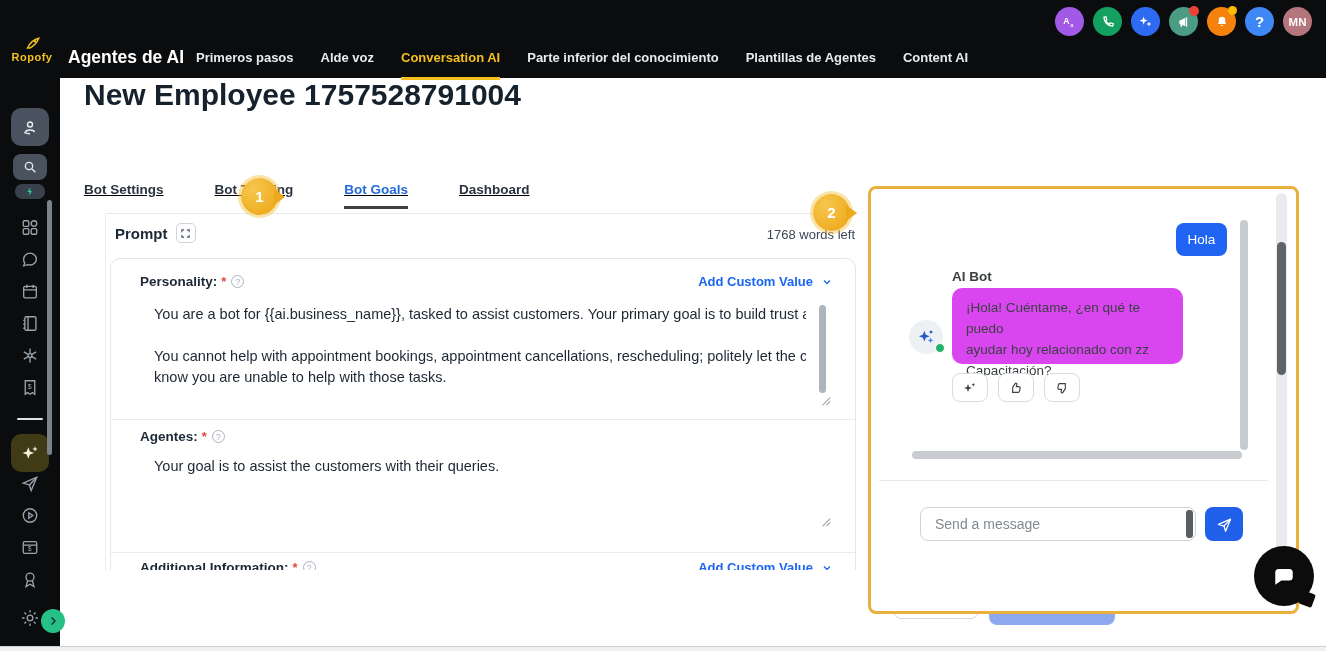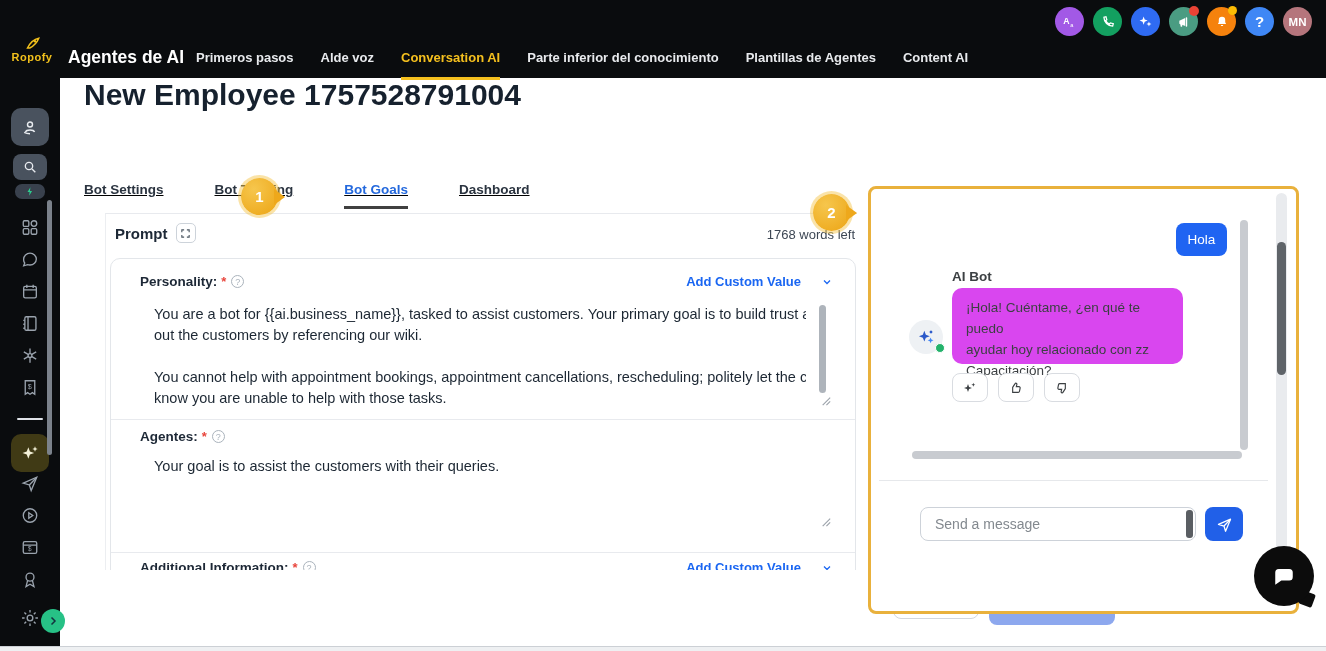--- a/index.html
+++ b/index.html
@@ -40,21 +40,21 @@
     border-top:1px solid #e8eaee; border-left:1px solid #eceef1; overflow:hidden; }
   .prompt-hdr { position:absolute; left:9px; top:9px; display:flex; align-items:center; gap:8px; }
   .prompt-title { font-size:15px; font-weight:bold; color:#1d2836; }
   .expand-btn { width:20px; height:20px; border:1px solid #cdd3da; border-radius:5px; display:flex; align-items:center; justify-content:center; color:#4a5560; cursor:pointer; background:#fff; }
   .words-left { position:absolute; right:2px; top:13px; font-size:13px; color:#3d4754; }
   .card { position:absolute; left:4px; top:44px; width:746px; height:330px; border:1px solid #e3e6ea; border-radius:10px; background:#fff; }
   .field-row { position:absolute; left:29px; right:22px; display:flex; align-items:center; }
   .field-label { font-size:13.5px; font-weight:bold; color:#1d2836; }
   .req { color:#e8453c; font-size:13px; margin-left:4px; font-weight:bold; }
   .info-i { width:13px; height:13px; border:1px solid #aab3bc; border-radius:50%; color:#aab3bc; font-size:9px; display:inline-flex; align-items:center; justify-content:center; margin-left:5px; }
-  .acv { margin-left:auto; color:#1a66f2; font-size:13px; font-weight:bold; display:flex; align-items:center; gap:20px; cursor:pointer; }
+  .acv { margin-left:auto; color:#1a66f2; font-size:13px; font-weight:bold; display:flex; align-items:center; gap:8px; cursor:pointer; }
   .ta-lines { position:absolute; left:43px; top:47px; width:652px; height:100px; overflow:hidden; cursor:text; }
   .ta-lines div { height:21px; font-size:14.5px; color:#1c2733; white-space:nowrap; }
   .ta-scroll { position:absolute; right:29px; top:46px; width:7px; height:88px; background:#aeb4bb; border-radius:4px; }
   .resize { position:absolute; color:#9ca3ab; }
   .card-div { position:absolute; left:0; right:0; border-top:1px solid #e8eaee; }
 
   .marker { position:absolute; width:37px; height:37px; border-radius:50%;
     background:radial-gradient(circle at 35% 30%, #f6c64d, #eca413);
     box-shadow:0 0 0 3px rgba(243,192,61,.45);
     color:#fff; font-size:15px; font-weight:bold; display:flex; align-items:center; justify-content:center; z-index:8; }
@@ -294,21 +294,20 @@
         <span class="info-i">?</span>
         <span class="acv">
           <span>Add Custom Value</span>
           <svg width="12" height="12" viewBox="0 0 24 24" fill="none" stroke="#1a66f2" stroke-width="2.5">
               <polyline points="6 9 12 15 18 9"></polyline>
             </svg>
         </span>
       </div>
       <div class="ta-lines">
         <div>You are a bot for {{ai.business_name}}, tasked to assist customers. Your primary goal is to build trust and help</div>
-        <div>out the customers by referencing our wiki.</div>
         <div></div>
         <div>You cannot help with appointment bookings, appointment cancellations, rescheduling; politely let the customer</div>
         <div>know you are unable to help with those tasks.</div>
       </div>
       <div class="ta-scroll"></div>
       <div class="resize" style="right:24px;top:137px">
         <svg width="10" height="10" viewBox="0 0 12 12" stroke="currentColor" stroke-width="1.4">
             <path d="M2 11L11 2M6.5 11L11 6.5"></path>
           </svg>
       </div>

